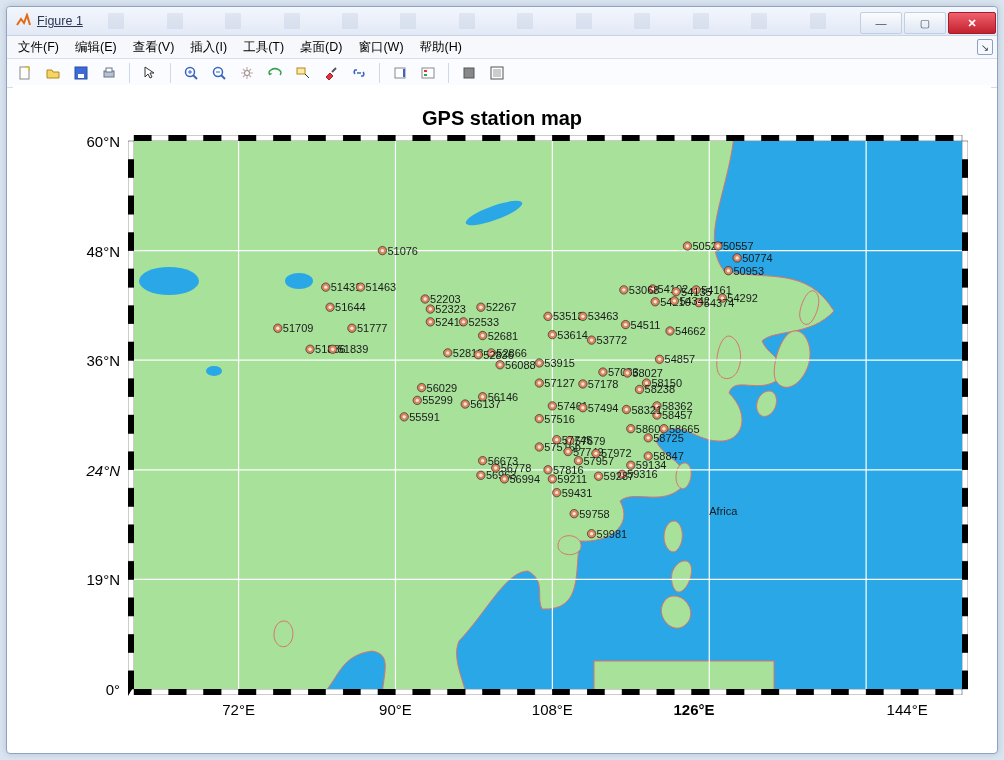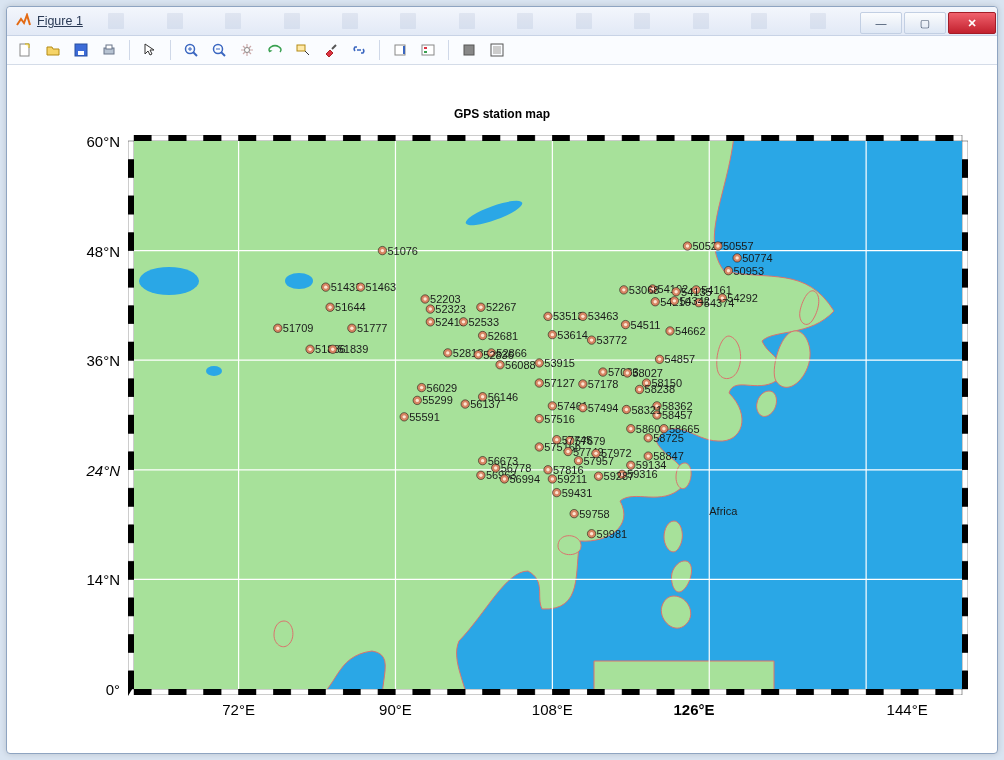--- a/index.html
+++ b/index.html
@@ -20,21 +20,21 @@
   .menubar .fill { flex:1; }
   .menubar .ul-arrow { width:14px; height:14px; border:1px solid #8aa0c6; border-radius:2px; display:flex; align-items:center; justify-content:center; color:#3a4a63; font-size:10px; }
   
   .toolbar { height:28px; background:#fafcff; border-bottom:1px solid #d4dce8; display:flex; align-items:center; padding:0 6px; gap:4px; }
   .tb-btn { width:22px; height:22px; display:flex; align-items:center; justify-content:center; border:1px solid transparent; }
   .tb-sep { width:1px; height:20px; background:#cfd8e8; margin:0 4px; }
   .tb-btn svg { display:block; }
   
   .workspace { position:absolute; top:78px; bottom:6px; left:6px; right:6px; background:#fff; }
   .axes-wrap { position:absolute; left:115px; top:50px; width:840px; height:560px; }
-  .figtitle { position:absolute; top:22px; left:0; right:0; text-align:center; font-size:12px; font-weight:bold; }
+  .figtitle { position:absolute; top:22px; left:0; right:0; text-align:center; font-size:20px; font-weight:bold; }
   .tick-label { position:absolute; font-size:15px; }
   .tick-label.y { right:848px; transform:translateY(-50%); text-align:right; }
   .tick-label.x { top:566px; transform:translateX(-50%); }
   
   .origin-tri { position:absolute; left:-8px; bottom:-1px; width:0; height:0; border-right:8px solid #000; border-top:8px solid transparent; border-bottom:8px solid transparent; transform:scaleX(.6) rotate(180deg); transform-origin:right; }
   
   .map { position:absolute; inset:6px; overflow:hidden; }
   .sea { position:absolute; inset:0; background:#2aa7e6; }
   .grid line { stroke:#fff; stroke-width:1.2; }
   .land path { fill:#a7e19a; stroke:#db736e; stroke-width:1; }
@@ -70,20 +70,32 @@
         </svg>
     </span>
     <span class="title">Figure 1</span>
     <div class="win-btns">
       <div class="win-btn">—</div>
       <div class="win-btn">▢</div>
       <div class="win-btn close">✕</div>
     </div>
   </div>
 
+  <div class="menubar">
+    <span class="m-item">文件(F)</span>
+    <span class="m-item">编辑(E)</span>
+    <span class="m-item">查看(V)</span>
+    <span class="m-item">插入(I)</span>
+    <span class="m-item">工具(T)</span>
+    <span class="m-item">桌面(D)</span>
+    <span class="m-item">窗口(W)</span>
+    <span class="m-item">帮助(H)</span>
+    <span class="fill"></span>
+    <span class="ul-arrow">↘</span>
+  </div>
 
   <div class="toolbar">
     <div class="tb-btn">
         <svg width="16" height="16">
           <rect x="3" y="2" width="9" height="12" fill="#fff" stroke="#888"></rect>
           <path d="M8 2 L12 2 L12 6" fill="#fff0c3" stroke="#c9a900"></path>
         </svg>
       </div>
     <div class="tb-btn">
         <svg width="16" height="16">
@@ -344,21 +356,21 @@
             <rect y="24.266666666666662" height="18.266666666666662" width="6" x="834" fill="#000" stroke="#000" stroke-width="0.4"></rect>
             <rect y="6" height="18.266666666666662" width="6" x="0" fill="#fff" stroke="#000" stroke-width="0.4"></rect>
             <rect y="6" height="18.266666666666662" width="6" x="834" fill="#fff" stroke="#000" stroke-width="0.4"></rect>
           </g>
       </svg>
 
       <div class="origin-tri"></div>
 
       <div id="ytick-container">
           <div class="tick-label y" style="position: absolute; top: 554px;">0°</div>
-          <div class="tick-label y" style="position: absolute; top: 444.4px;">14°N</div>
+          <div class="tick-label y" style="position: absolute; top: 444.4px;">19°N</div>
           <div class="tick-label y" style="position: absolute; top: 334.8px; font-style: italic;">24°N</div>
           <div class="tick-label y" style="position: absolute; top: 225.2px;">36°N</div>
           <div class="tick-label y" style="position: absolute; top: 115.6px; text-align: right;">48°N</div>
           <div class="tick-label y" style="position: absolute; top: 6px;">60°N</div>
         </div>
       <div id="xtick-container">
           <div class="tick-label x" style="position: absolute; left: 110.589px;">72°E</div>
           <div class="tick-label x" style="position: absolute; left: 267.474px; text-align: right;">90°E</div>
           <div class="tick-label x" style="position: absolute; left: 424.358px;">108°E</div>
           <div class="tick-label x" style="position: absolute; left: 566px; font-weight: bold;">126°E</div>

